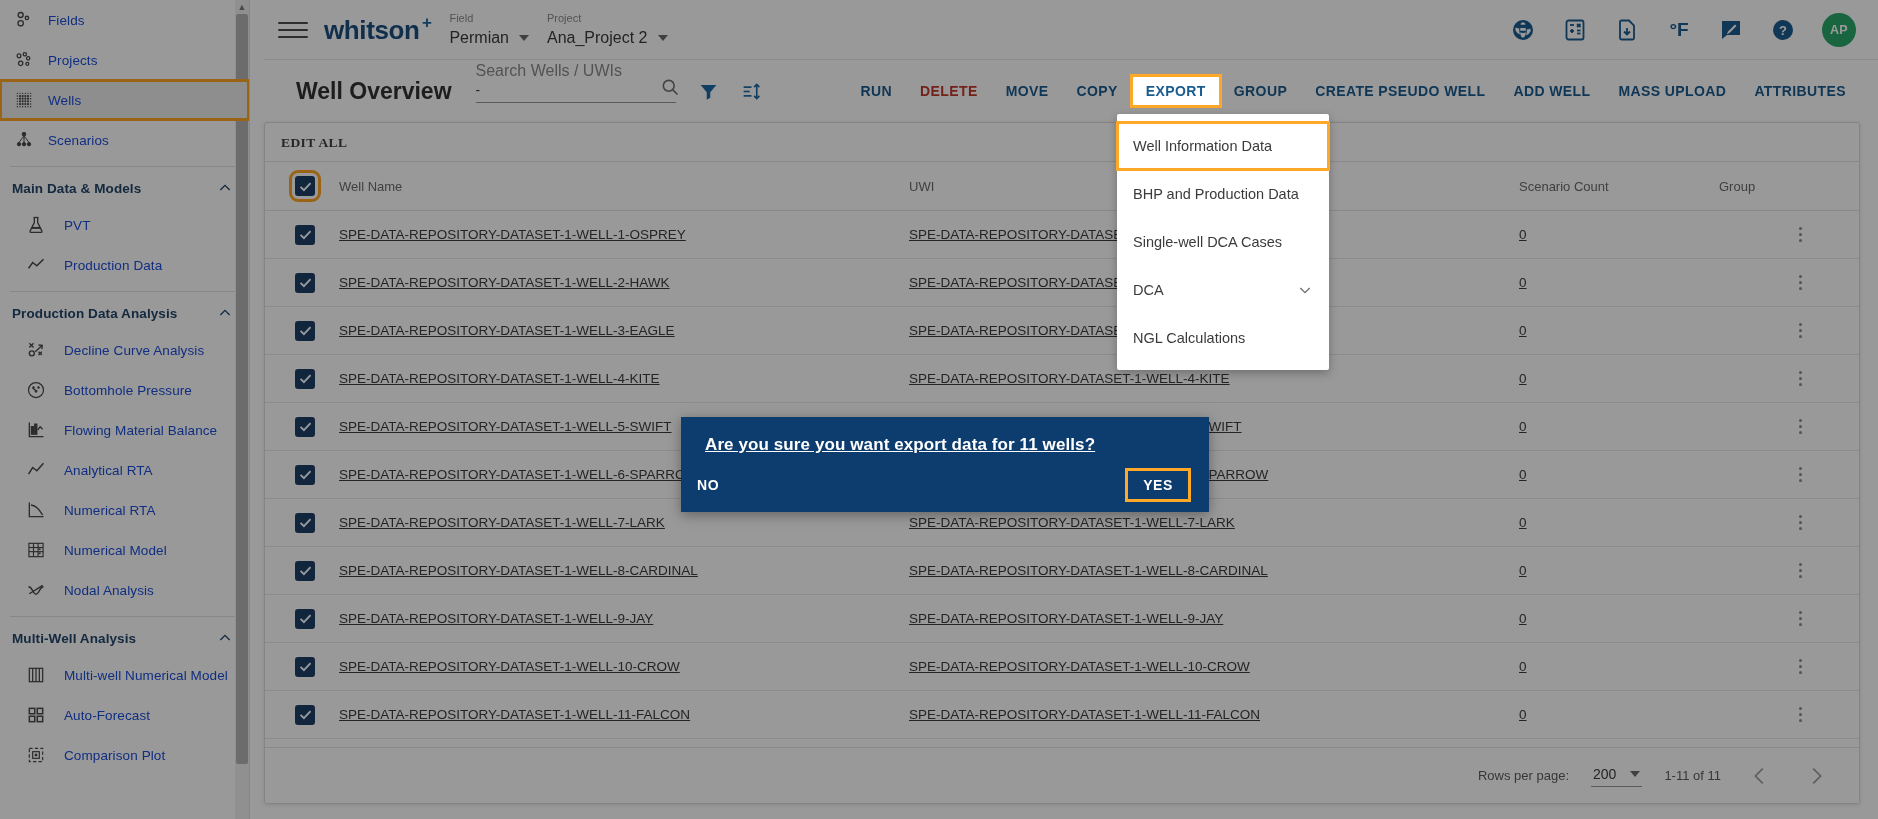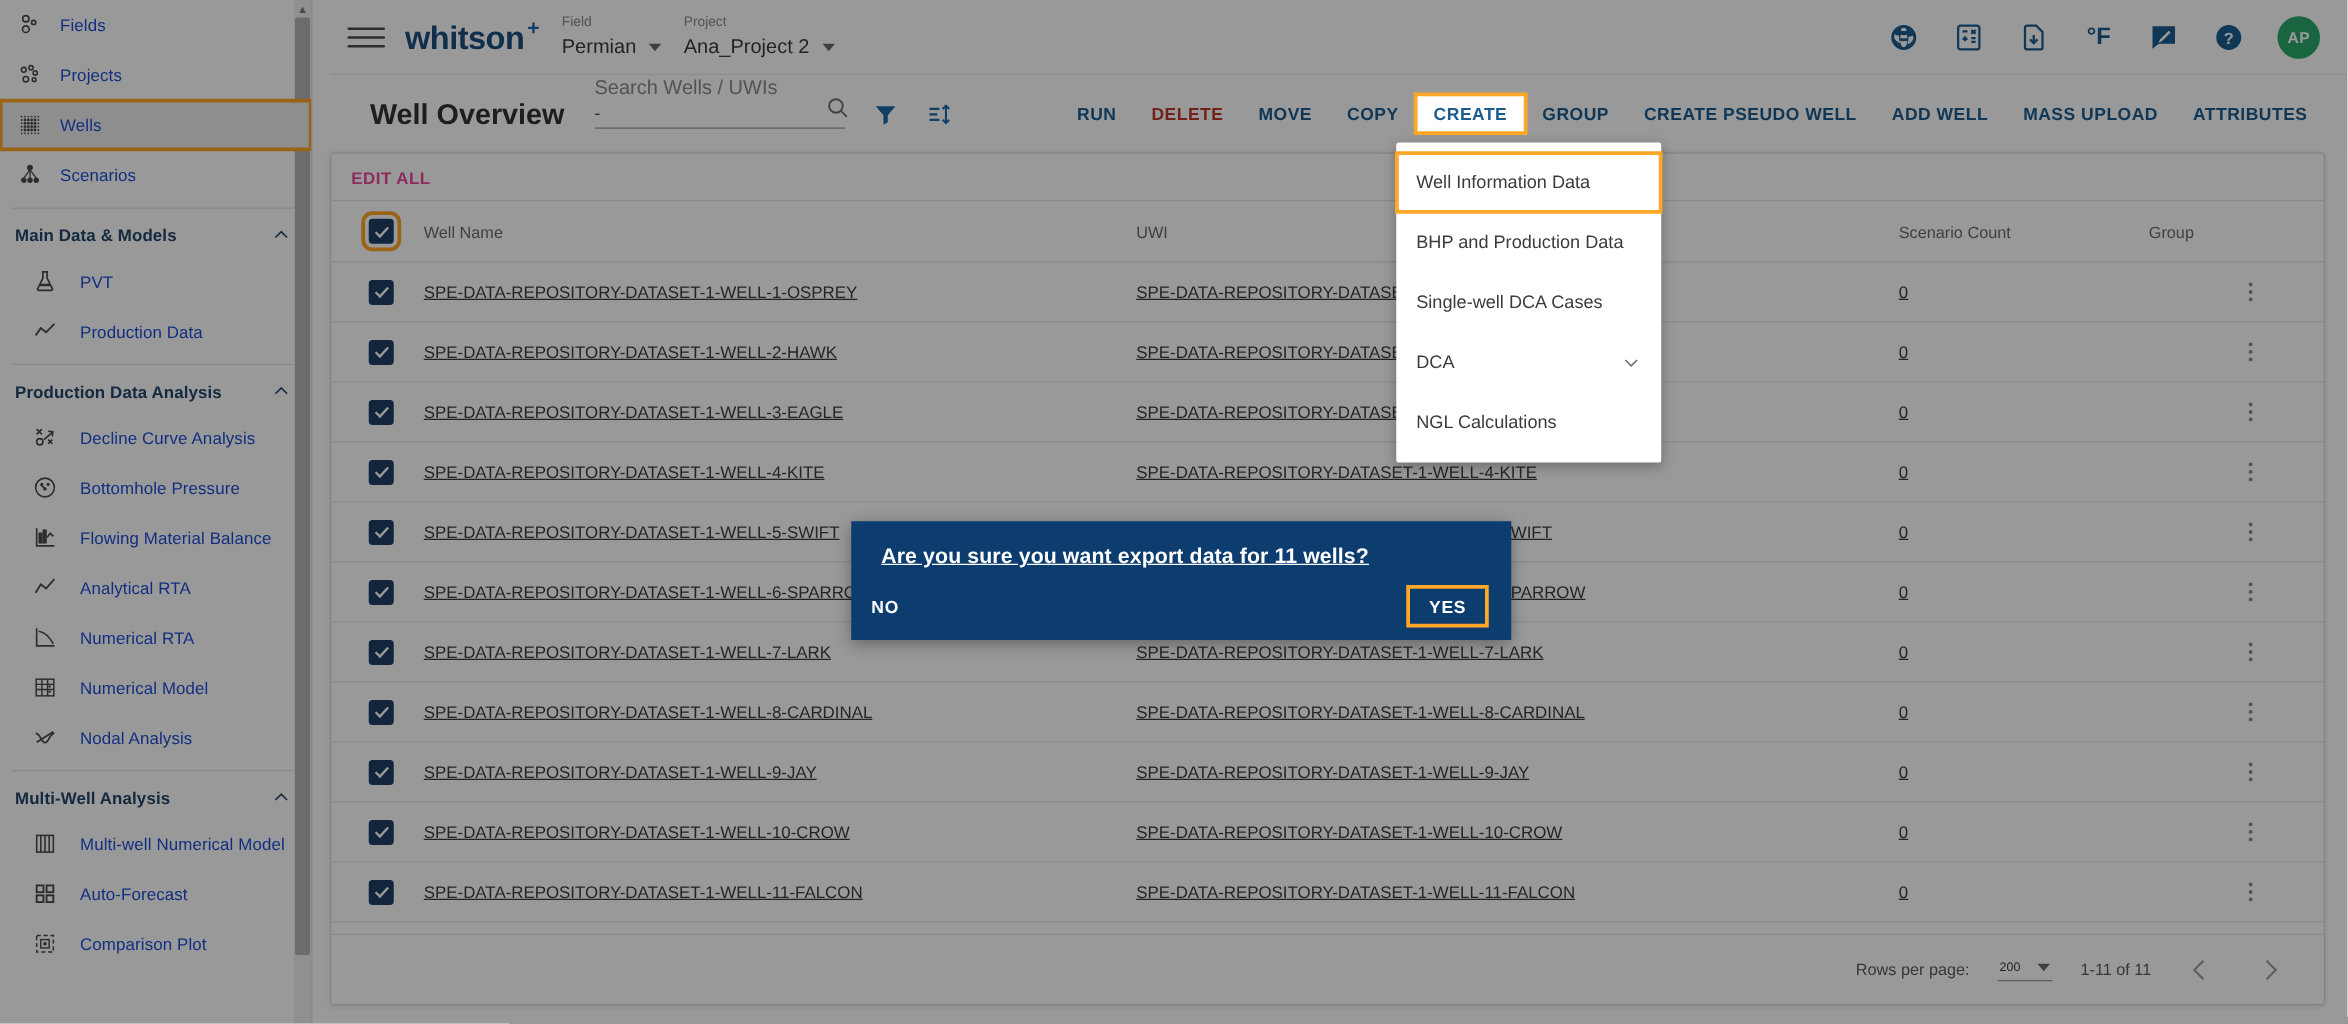--- a/index.html
+++ b/index.html
@@ -162,23 +162,24 @@
   #card {
     position: absolute; left: 264px; top: 122px;
     width: 1596px; height: 682px;
     background: #ffffff;
     border: 1px solid #dcdcdc;
     border-radius: 3px;
     box-shadow: 0 1px 4px rgba(0,0,0,.12);
     overflow: hidden;
   }
   #editall {
-    font-size: 13.5px; font-weight: 700; color: #ec4899;
+    font-size: 13.5px; font-weight: 700; color: #404040;
     letter-spacing: .4px; padding: 12px 0 10px 16px; cursor: pointer;
     display: inline-block;
+    font-family: Liberation Serif, serif;
   }
   table { width: 100%; border-collapse: collapse; table-layout: fixed; }
   th, td { text-align: left; }
   th {
     font-size: 13px; color: #6b6b6b; font-weight: 400;
     padding: 14px 0; border-top: 1px solid #e4e4e4; border-bottom: 1px solid #e4e4e4;
     height: 46px;
   }
   td {
     font-size: 13.5px; color: #3d3d3d;
@@ -210,21 +211,21 @@
   
   #footer {
     position: absolute; left: 0; right: 0; bottom: 0; height: 56px;
     border-top: 1px solid #e4e4e4;
     display: flex; align-items: center; justify-content: flex-end;
     padding-right: 26px; gap: 22px;
     background: #ffffff;
   }
   #footer .lab { font-size: 13px; color: #5d5d5d; }
   #rpp { display: flex; align-items: center; gap: 14px; border-bottom: 1px solid #9a9a9a; padding: 2px 2px 4px 2px; cursor: pointer;}
-  #rpp .v { font-size: 10px; color: #3d3d3d; }
+  #rpp .v { font-size: 14px; color: #3d3d3d; }
   .pgbtn { color: #9b9b9b; cursor: pointer; display:flex; align-items:center; padding: 0 6px;}
 
   
   #exportmenu {
     position: absolute; left: 1117px; top: 114px;
     width: 212px;
     background: #ffffff;
     box-shadow: 0 3px 10px rgba(0,0,0,.28);
     border-radius: 2px;
     z-index: 70;
@@ -601,21 +602,21 @@
           <polyline points="15,17 18,20 21,17"></polyline>
           <polyline points="15,7 18,4 21,7"></polyline>
         </svg>
     </span>
 
     <div id="actionbar">
         <div class="act">RUN</div>
         <div class="act danger">DELETE</div>
         <div class="act">MOVE</div>
         <div class="act">COPY</div>
-        <div class="act hl">CREATE</div>
+        <div class="act hl">EXPORT</div>
         <div class="act">GROUP</div>
         <div class="act">CREATE PSEUDO WELL</div>
         <div class="act">ADD WELL</div>
         <div class="act">MASS UPLOAD</div>
         <div class="act">ATTRIBUTES</div>
       </div>
   </div>
 
   <section id="card">
     <div id="editall">EDIT ALL</div>

